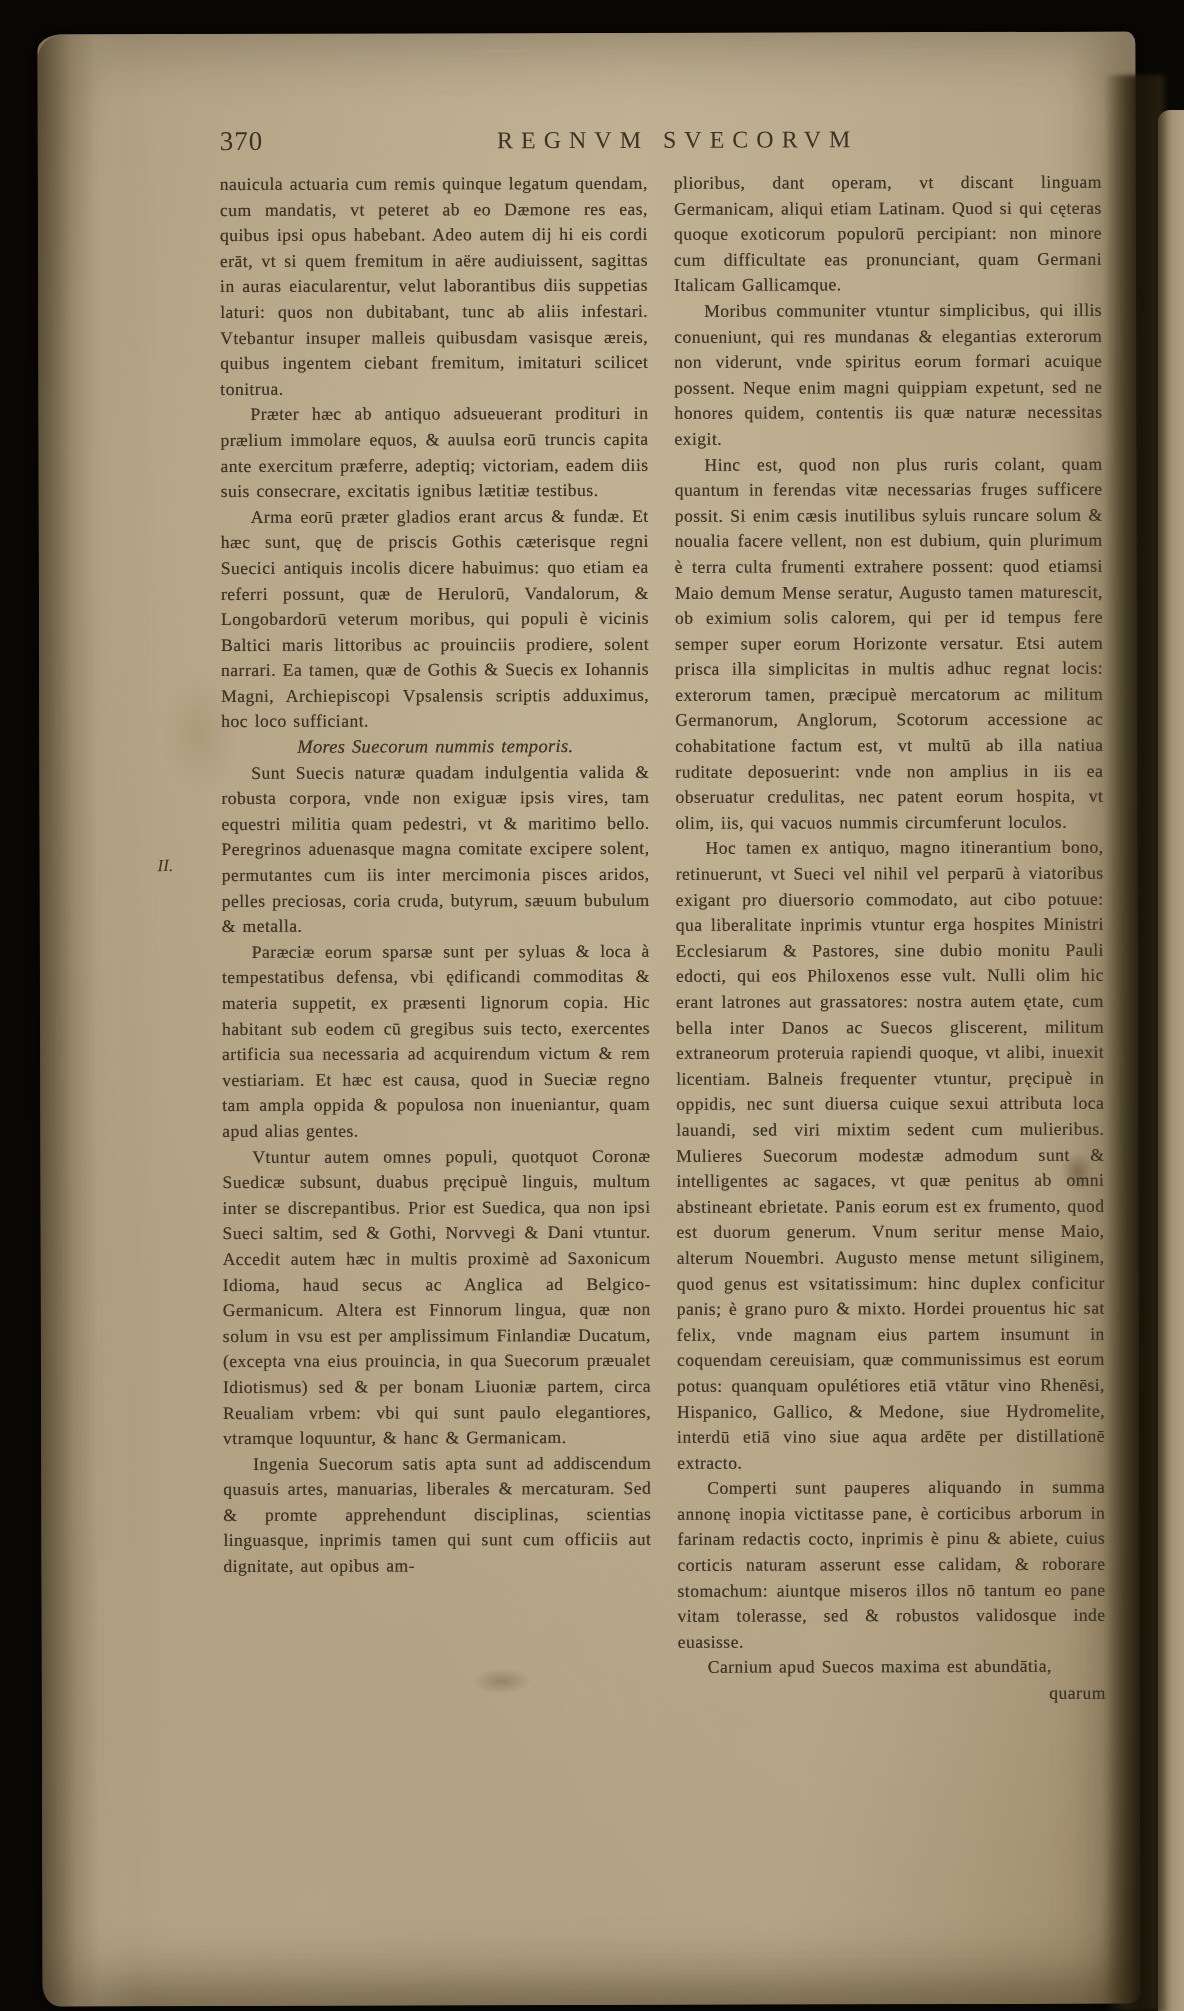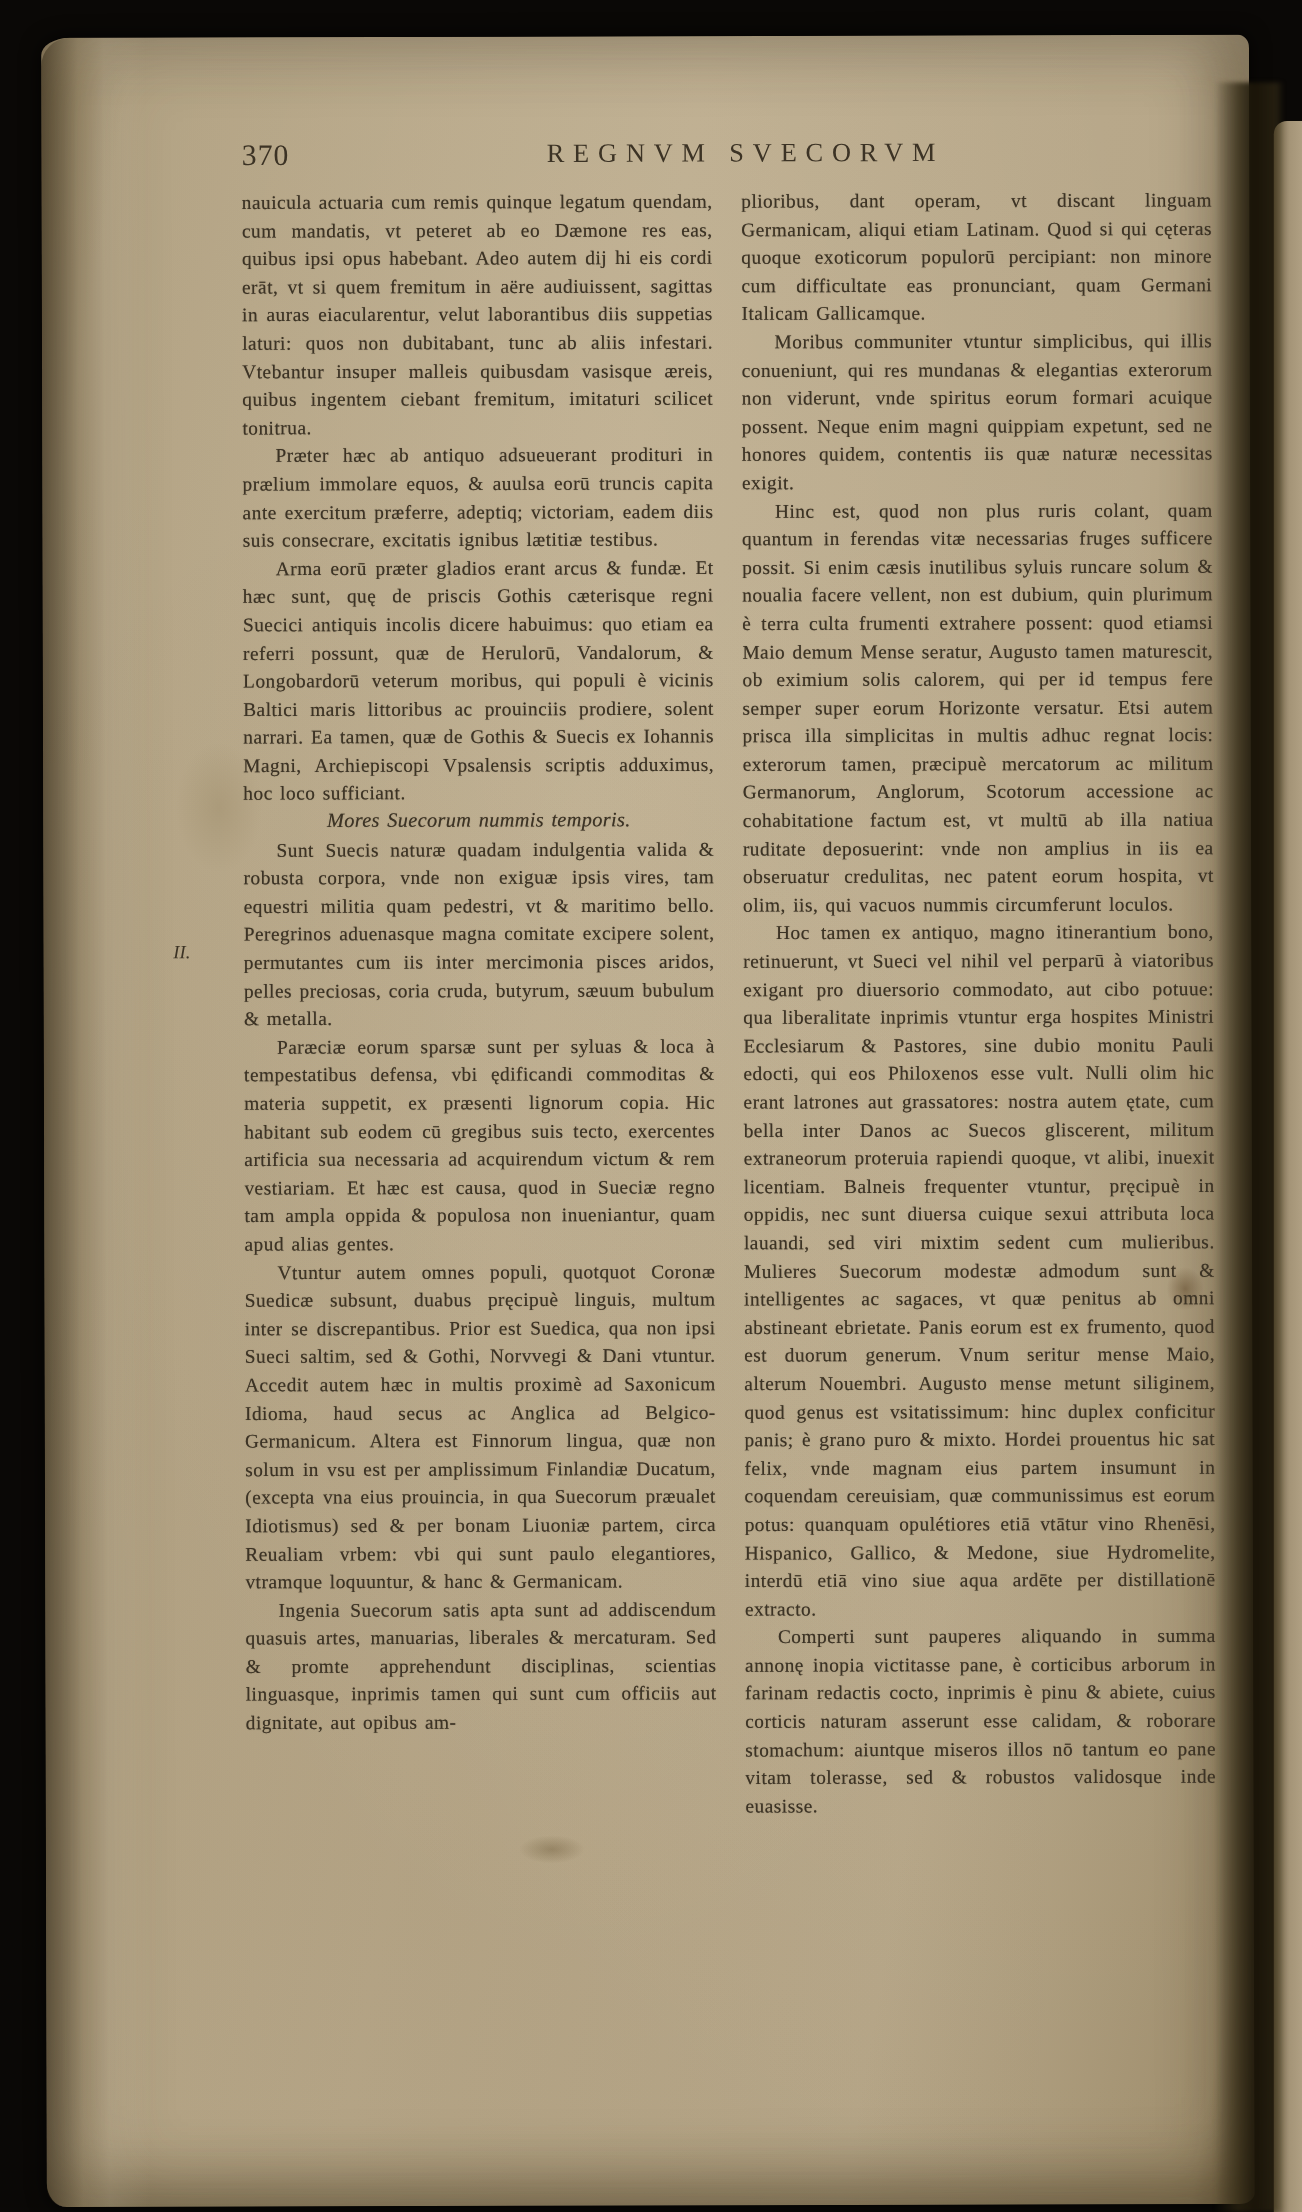--- a/index.html
+++ b/index.html
@@ -108,18 +108,20 @@
         <p>Paræciæ eorum sparsæ sunt per syluas &amp; loca à tempestatibus defensa, vbi ędificandi commoditas &amp; materia suppetit, ex præsenti lignorum copia. Hic habitant sub eodem cū gregibus suis tecto, exercentes artificia sua necessaria ad acquirendum victum &amp; rem vestiariam. Et hæc est causa, quod in Sueciæ regno tam ampla oppida &amp; populosa non inueniantur, quam apud alias gentes.</p>
         <p>Vtuntur autem omnes populi, quotquot Coronæ Suedicæ subsunt, duabus pręcipuè linguis, multum inter se discrepantibus. Prior est Suedica, qua non ipsi Sueci saltim, sed &amp; Gothi, Norvvegi &amp; Dani vtuntur. Accedit autem hæc in multis proximè ad Saxonicum Idioma, haud secus ac Anglica ad Belgico-Germanicum. Altera est Finnorum lingua, quæ non solum in vsu est per amplissimum Finlandiæ Ducatum, (excepta vna eius prouincia, in qua Suecorum præualet Idiotismus) sed &amp; per bonam Liuoniæ partem, circa Reualiam vrbem: vbi qui sunt paulo elegantiores, vtramque loquuntur, &amp; hanc &amp; Germanicam.</p>
         <p>Ingenia Suecorum satis apta sunt ad addiscendum quasuis artes, manuarias, liberales &amp; mercaturam. Sed &amp; promte apprehendunt disciplinas, scientias linguasque, inprimis tamen qui sunt cum officiis aut dignitate, aut opibus am-</p>
       </div>
       <div class="col">
         <p class="flush">plioribus, dant operam, vt discant linguam Germanicam, aliqui etiam Latinam. Quod si qui cęteras quoque exoticorum populorū percipiant: non minore cum difficultate eas pronunciant, quam Germani Italicam Gallicamque.</p>
         <p>Moribus communiter vtuntur simplicibus, qui illis conueniunt, qui res mundanas &amp; elegantias exterorum non viderunt, vnde spiritus eorum formari acuique possent. Neque enim magni quippiam expetunt, sed ne honores quidem, contentis iis quæ naturæ necessitas exigit.</p>
         <p>Hinc est, quod non plus ruris colant, quam quantum in ferendas vitæ necessarias fruges sufficere possit. Si enim cæsis inutilibus syluis runcare solum &amp; noualia facere vellent, non est dubium, quin plurimum è terra culta frumenti extrahere possent: quod etiamsi Maio demum Mense seratur, Augusto tamen maturescit, ob eximium solis calorem, qui per id tempus fere semper super eorum Horizonte versatur. Etsi autem prisca illa simplicitas in multis adhuc regnat locis: exterorum tamen, præcipuè mercatorum ac militum Germanorum, Anglorum, Scotorum accessione ac cohabitatione factum est, vt multū ab illa natiua ruditate deposuerint: vnde non amplius in iis ea obseruatur credulitas, nec patent eorum hospita, vt olim, iis, qui vacuos nummis circumferunt loculos.</p>
         <p>Hoc tamen ex antiquo, magno itinerantium bono, retinuerunt, vt Sueci vel nihil vel perparū à viatoribus exigant pro diuersorio commodato, aut cibo potuue: qua liberalitate inprimis vtuntur erga hospites Ministri Ecclesiarum &amp; Pastores, sine dubio monitu Pauli edocti, qui eos Philoxenos esse vult. Nulli olim hic erant latrones aut grassatores: nostra autem ętate, cum bella inter Danos ac Suecos gliscerent, militum extraneorum proteruia rapiendi quoque, vt alibi, inuexit licentiam. Balneis frequenter vtuntur, pręcipuè in oppidis, nec sunt diuersa cuique sexui attributa loca lauandi, sed viri mixtim sedent cum mulieribus. Mulieres Suecorum modestæ admodum sunt &amp; intelligentes ac sagaces, vt quæ penitus ab omni abstineant ebrietate. Panis eorum est ex frumento, quod est duorum generum. Vnum seritur mense Maio, alterum Nouembri. Augusto mense metunt siliginem, quod genus est vsitatissimum: hinc duplex conficitur panis; è grano puro &amp; mixto. Hordei prouentus hic sat felix, vnde magnam eius partem insumunt in coquendam cereuisiam, quæ communissimus est eorum potus: quanquam opulétiores etiā vtātur vino Rhenēsi, Hispanico, Gallico, &amp; Medone, siue Hydromelite, interdū etiā vino siue aqua ardēte per distillationē extracto.</p>
         <p>Comperti sunt pauperes aliquando in summa annonę inopia victitasse pane, è corticibus arborum in farinam redactis cocto, inprimis è pinu &amp; abiete, cuius corticis naturam asserunt esse calidam, &amp; roborare stomachum: aiuntque miseros illos nō tantum eo pane vitam tolerasse, sed &amp; robustos validosque inde euasisse.</p>
+        <p>Carnium apud Suecos maxima est abundātia,</p>
+        <p class="catchword">quarum</p>
       </div>
     </div>
   </div>
 
   <div class="gutter"></div>
 </div>
 
 </body></html>

